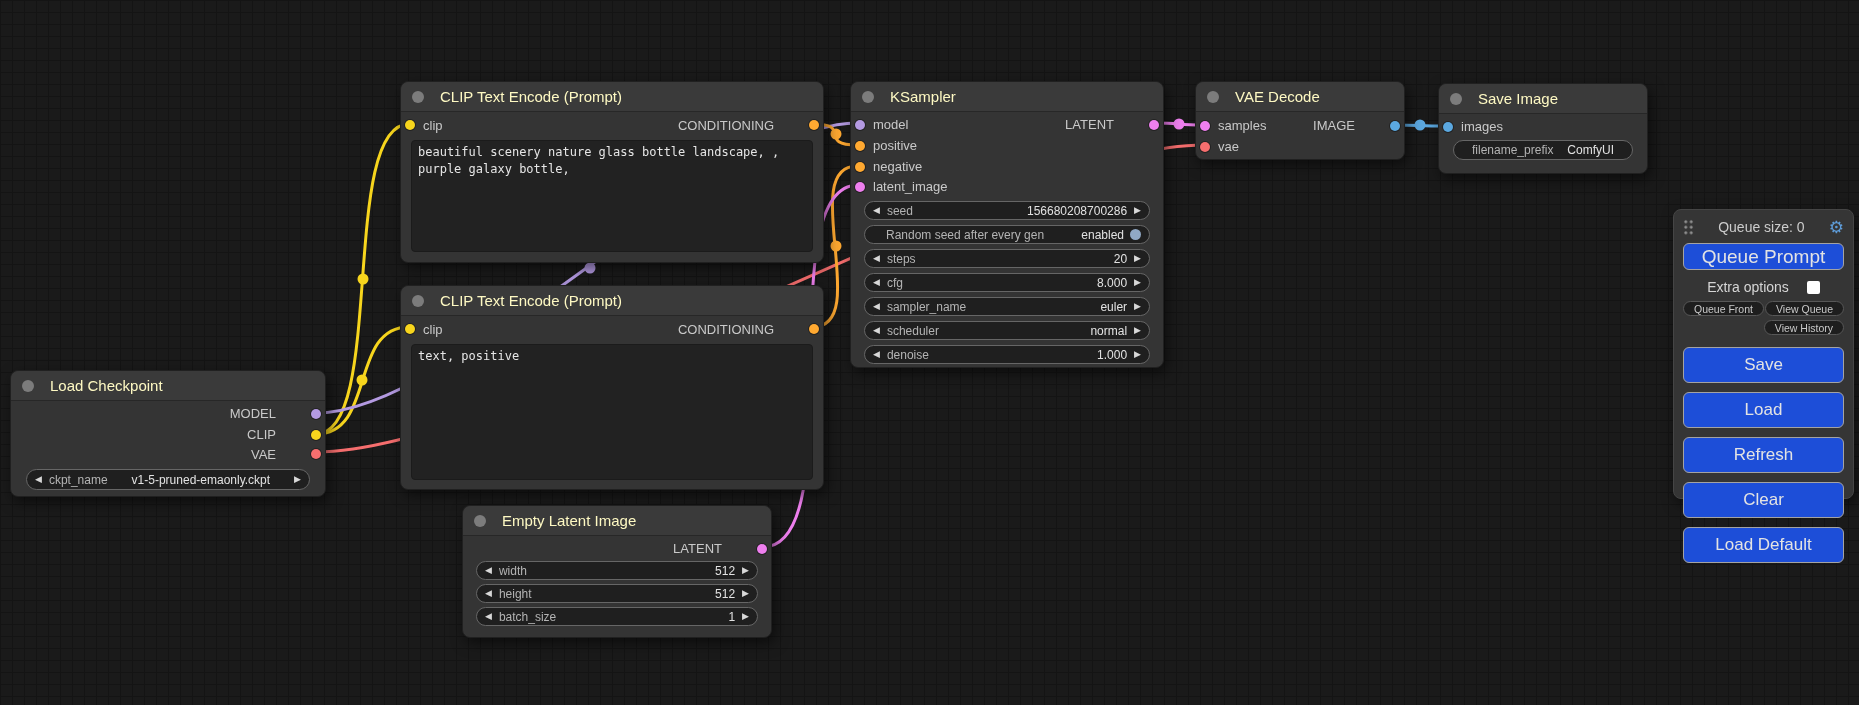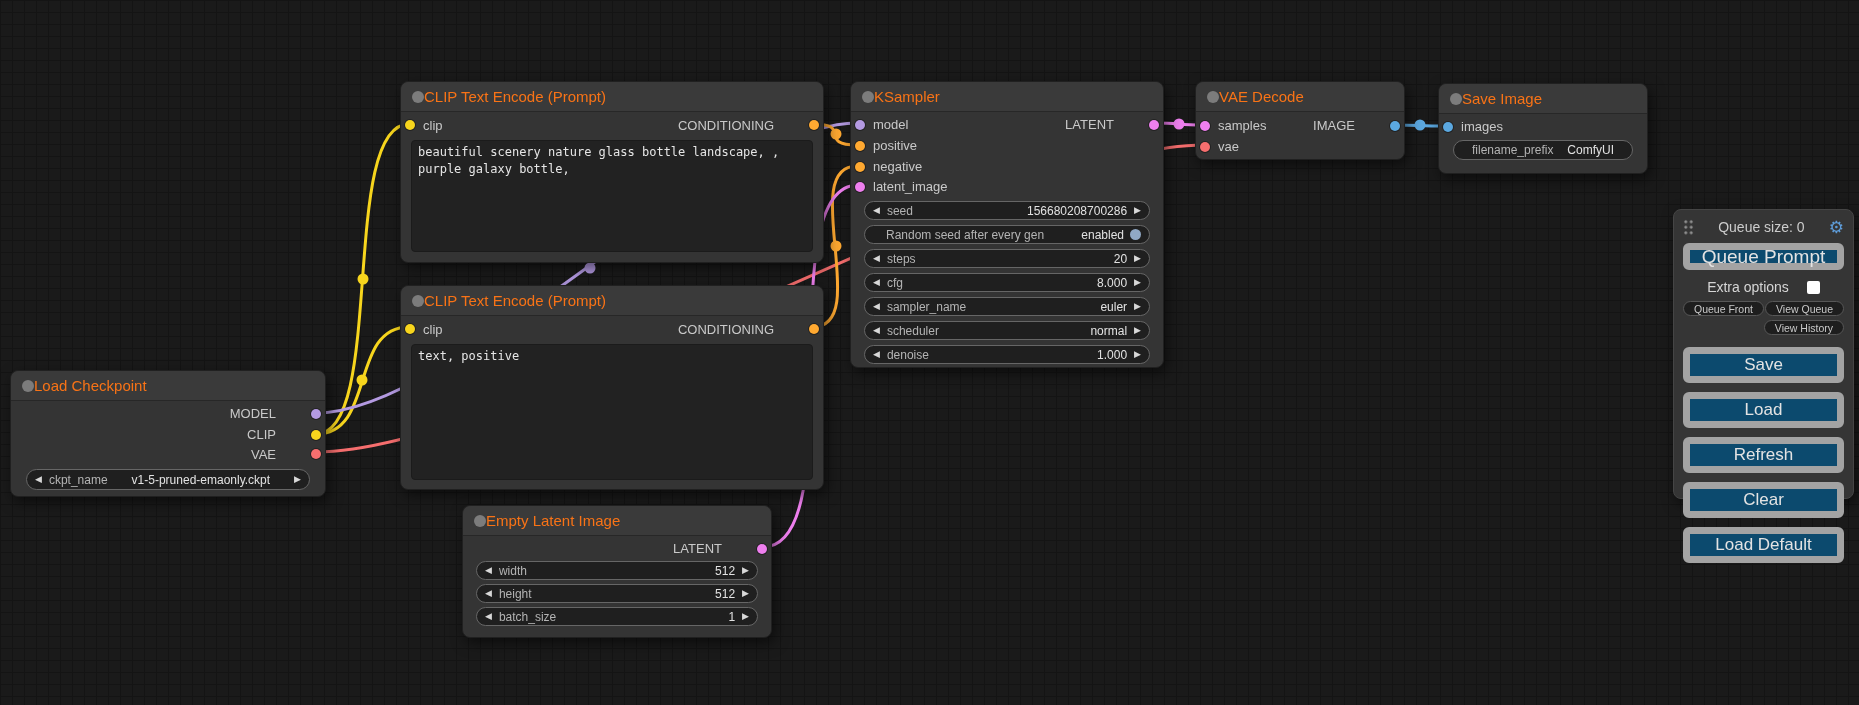--- a/index.html
+++ b/index.html
@@ -19,26 +19,26 @@
 
   .node {
     position:absolute; z-index:2;
     background:#343434;
     border:1px solid #202020;
     border-radius:8px;
     box-shadow:3px 5px 14px rgba(0,0,0,.55);
     color:#cfcfcf;
   }
   .nh {
-    display:flex; align-items:center; gap:0;
+    display:flex; align-items:center; gap:16px;
     height:30px; padding:0 11px;
     background:#3a3a3a;
     border-radius:8px 8px 0 0;
     border-bottom:1px solid #272727;
-    font-size:15px; color:#f97316;
+    font-size:15px; color:#fef9c3;
   }
   .ndot { width:12px; height:12px; border-radius:50%; background:#7c7c7c; flex:none; }
   .row { display:flex; align-items:center; height:21px; font-size:13px; color:#c9c9c9; }
   .row.dual { justify-content:space-between; }
   .sg { display:flex; align-items:center; gap:8px;text-align:center; }
   .sg.in  { padding-left:4px; }
   .sg.out { padding-right:4px; flex-direction:row-reverse;gap:35px; }
   .dot { width:10px; height:10px; border-radius:50%; flex:none; box-shadow:0 0 0 1px rgba(0,0,0,.35); }
   .c-model  { background:var(--model); }
   .c-clip   { background:var(--clip); }
@@ -80,21 +80,21 @@
   .qp-top { display:flex; align-items:center; justify-content:space-between; height:20px; margin-bottom:6px; }
   .qp-handle {
     width:11px; height:16px;
     background-image:radial-gradient(#8f8f8f 1.4px, transparent 1.5px);
     background-size:5.5px 5.5px; background-position:0 0;
   }
   .qp-size { font-size:14px; color:#cccccc; }
   .qp-gear { font-size:17px; color:#5e9cd8; line-height:1; cursor:pointer; }
   .btn {
     display:flex; align-items:center; justify-content:center;
-    background:#0c4a6e; border:7px solid #a3a3a3; border-radius:6px;
+    background:#1d4ed8; border:1px solid #a3a3a3; border-radius:6px;
     color:#e3e3e3; cursor:pointer; width:100%;
   }
   .btn-queue { height:27px; font-size:19px; margin-bottom:8px; }
   .btn-big { height:36px; font-size:17px; margin-bottom:9px; }
   .qp-extra { display:flex; align-items:center; justify-content:center; gap:18px; height:18px; margin-bottom:5px; font-size:14px; color:#d6d6d6; }
   .qp-check { width:13px; height:13px; background:#fff; border-radius:2px; cursor:pointer; }
   .qp-smallrow { display:flex; justify-content:space-between; margin-bottom:4px; }
   .btn-small {
     display:inline-flex; align-items:center; justify-content:center;
     background:#1e1e1e; border:1px solid #575757; border-radius:9px;

